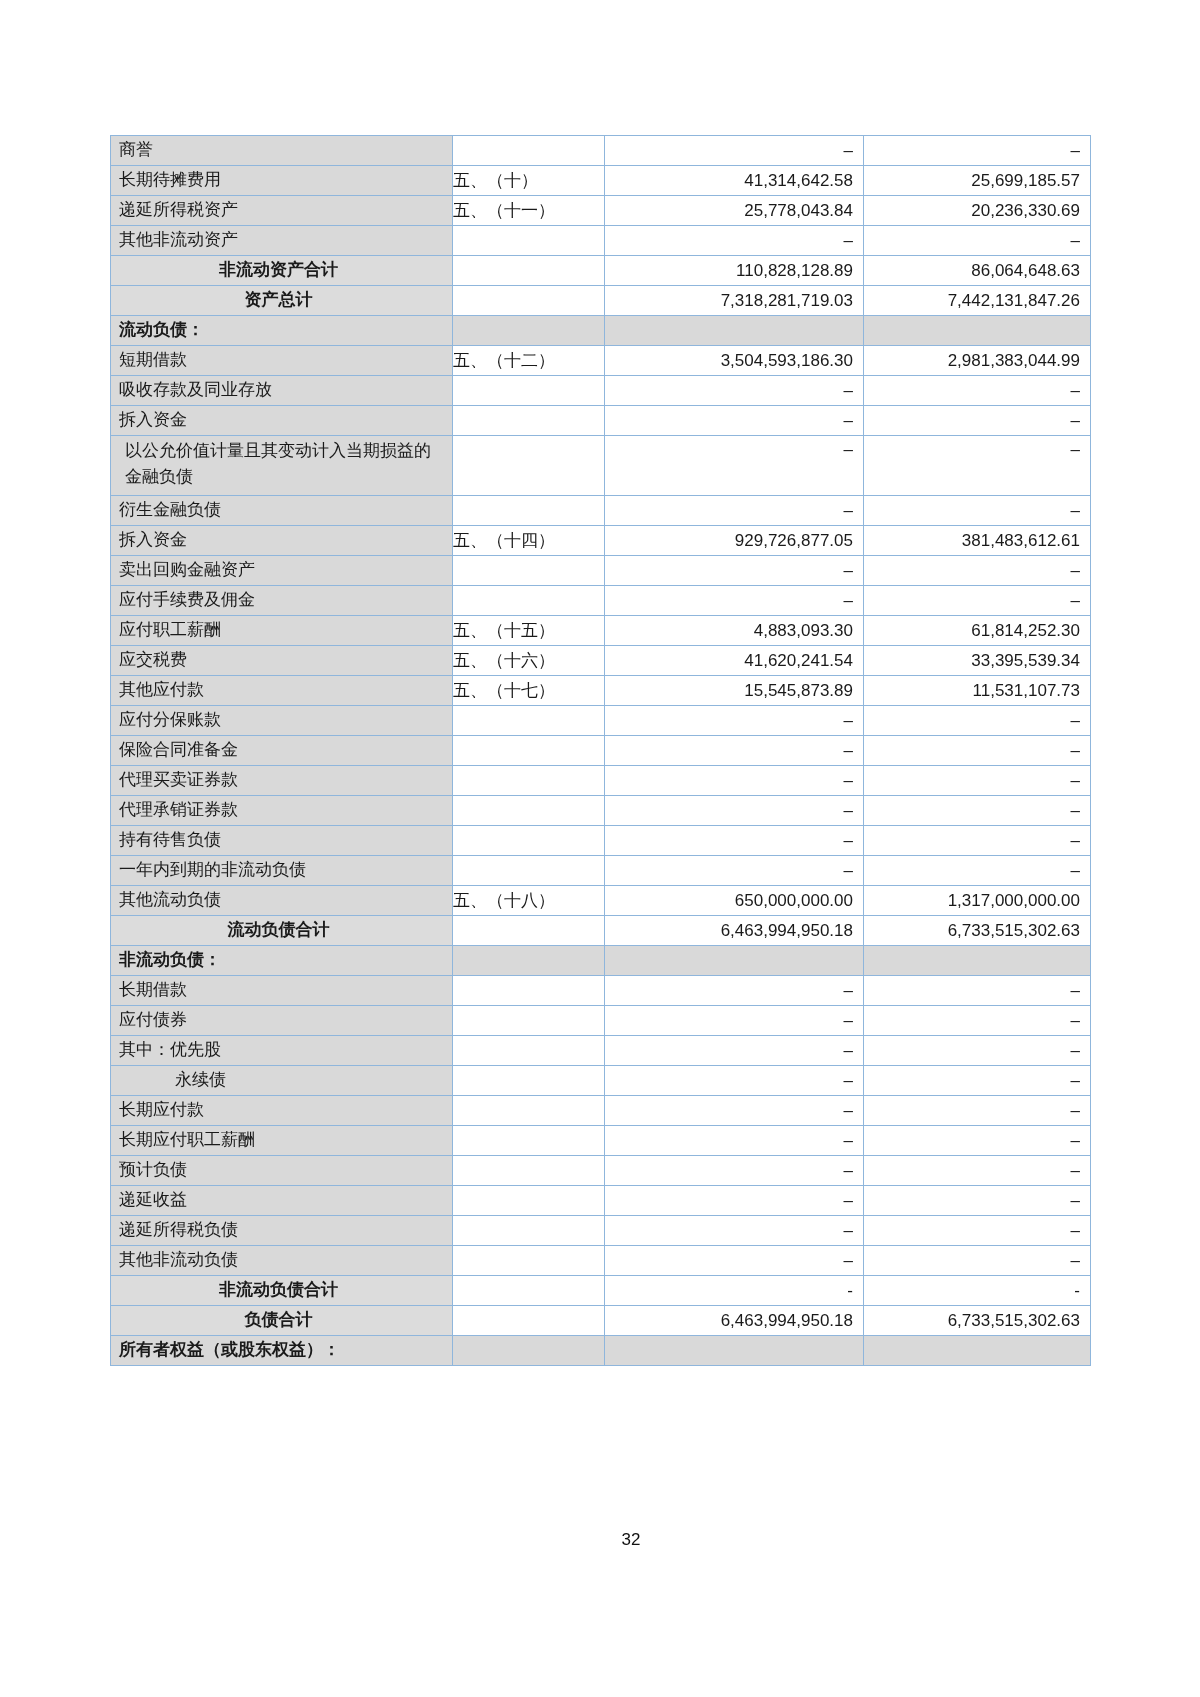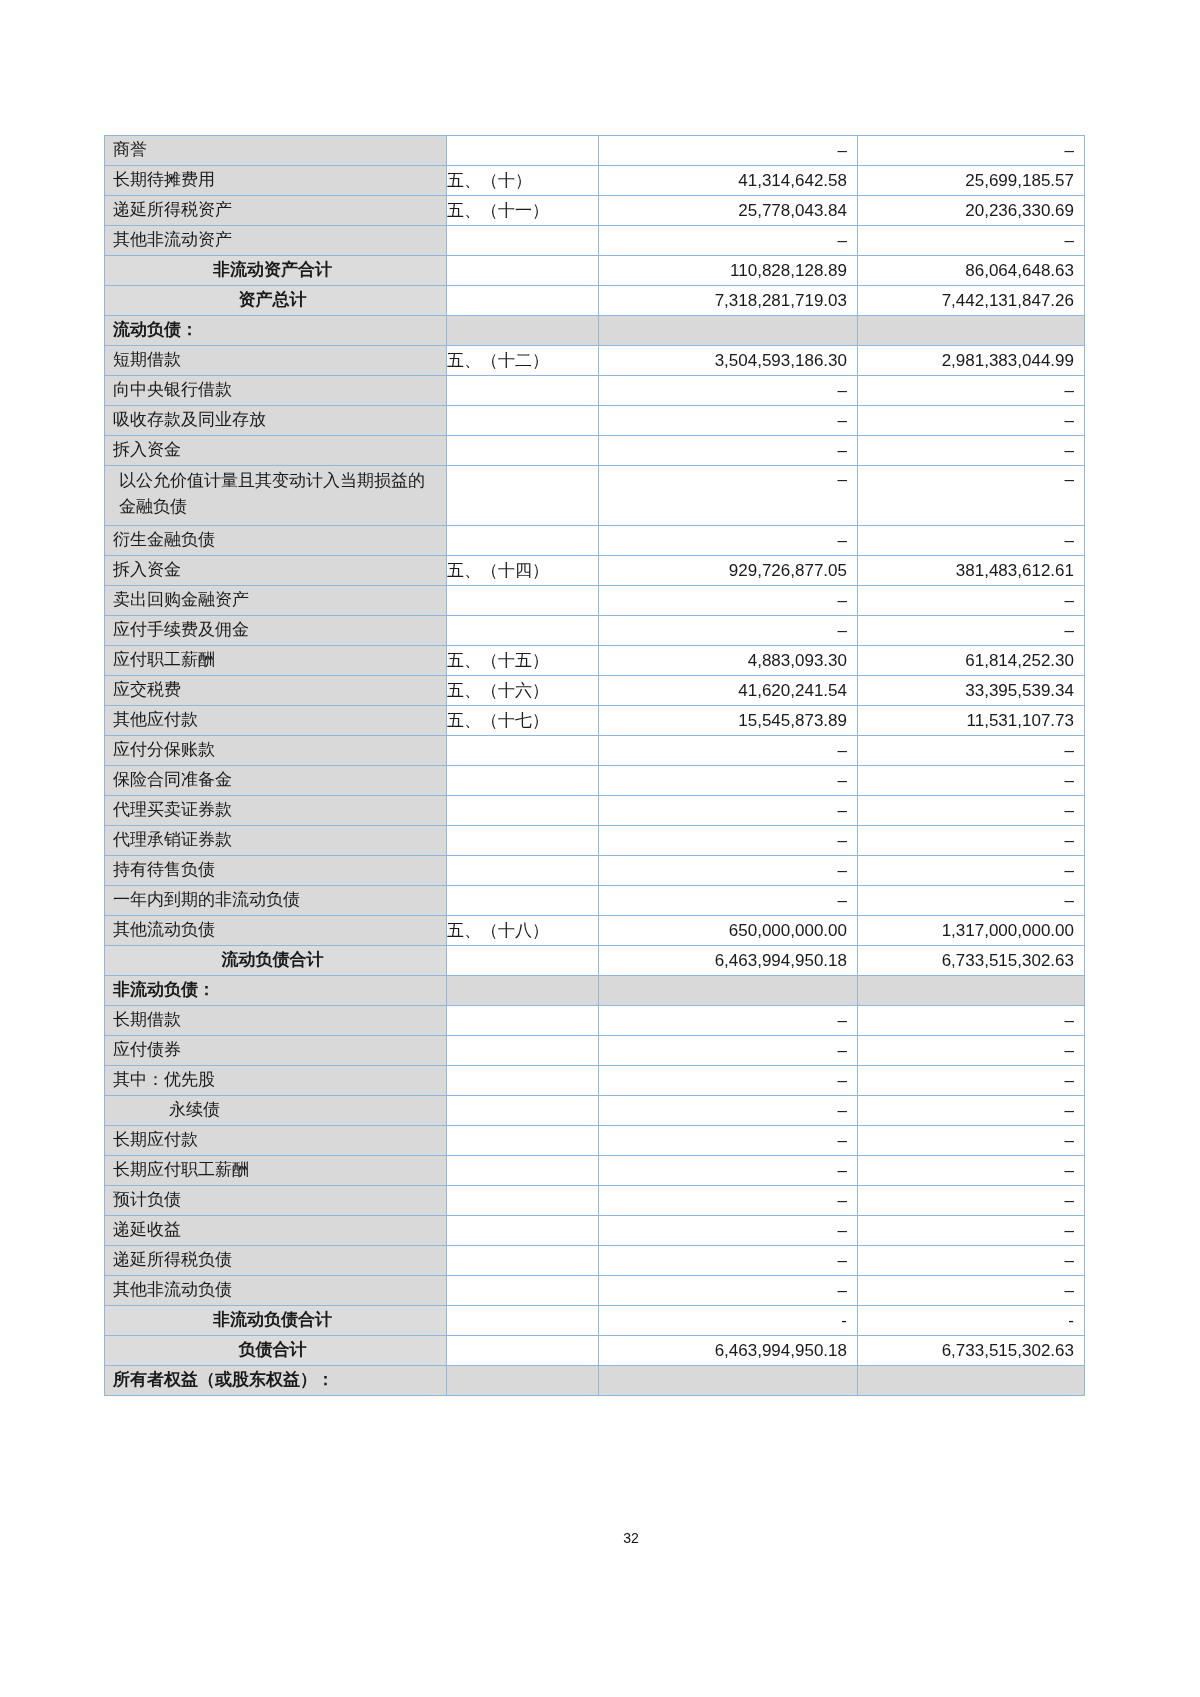--- a/index.html
+++ b/index.html
@@ -7,21 +7,21 @@
   .page {
     position: relative;
     width: 1200px;
     height: 1697px;
     margin: 0 auto;
     background: var(--page-bg, #ffffff);
     overflow: hidden;
   }
   table.sheet {
     position: absolute;
-    left: 104px;
+    left: 110px;
     top: 135px;
     width: 980px;
     border-collapse: collapse;
     table-layout: fixed;
   }
   table.sheet td {
     border: 1.5px solid var(--border-color, #8fb6dc);
     height: 30px;
     font-size: 17px;
     color: #1a1a1a;
@@ -64,21 +64,21 @@
   tr.tall td.label { padding-top: 2px; padding-left: 14px; }
   td.indent { padding-left: 64px; }
   .page-number {
     position: absolute;
     top: 1530px;
     left: 0;
     right: 0;
     text-align: center;
     padding-left: 62px;
     font-family: "Liberation Sans", "DejaVu Sans", sans-serif;
-    font-size: 14px;
+    font-size: 17px;
     color: #111111;
   }
 </style>
 </head>
 <body>
 
 <div class="page">
   <table class="sheet">
     <colgroup id="sheet-cols">
         <col style="width: 342px;">
@@ -129,26 +129,20 @@
           <td class="num"></td>
           <td class="num"></td>
         </tr>
         <tr class="data">
           <td class="label">短期借款</td>
           <td class="note">五、（十二）</td>
           <td class="num">3,504,593,186.30</td>
           <td class="num">2,981,383,044.99</td>
         </tr>
         <tr class="data">
-          <td class="label">向中央银行借款</td>
-          <td class="note"></td>
-          <td class="num">–</td>
-          <td class="num">–</td>
-        </tr>
-        <tr class="data">
           <td class="label">吸收存款及同业存放</td>
           <td class="note"></td>
           <td class="num">–</td>
           <td class="num">–</td>
         </tr>
         <tr class="data">
           <td class="label">拆入资金</td>
           <td class="note"></td>
           <td class="num">–</td>
           <td class="num">–</td>

